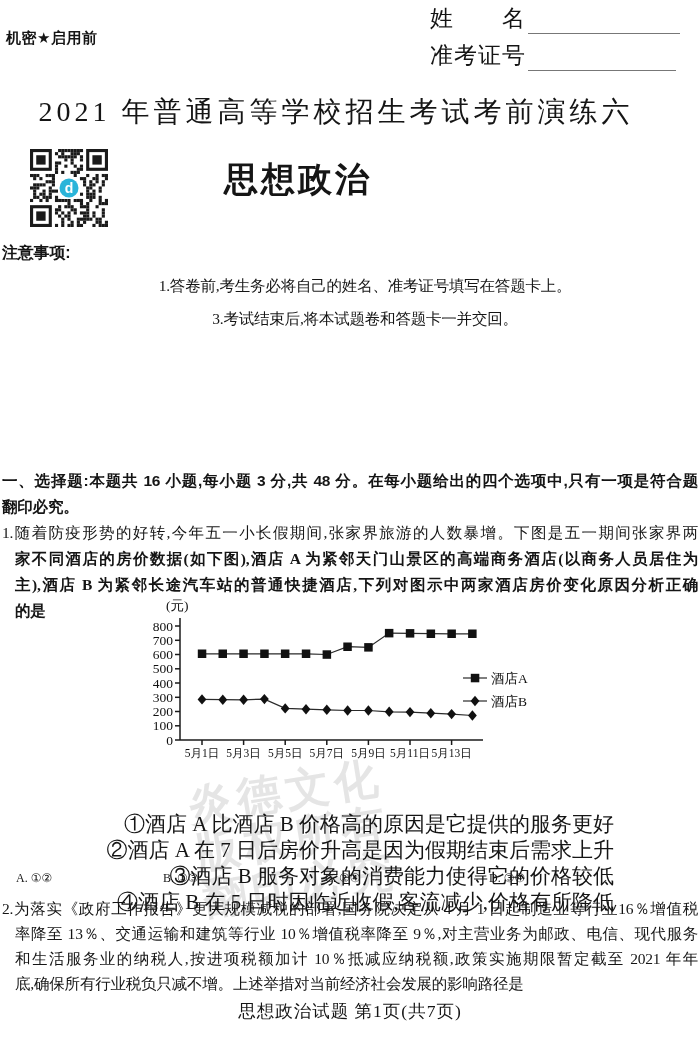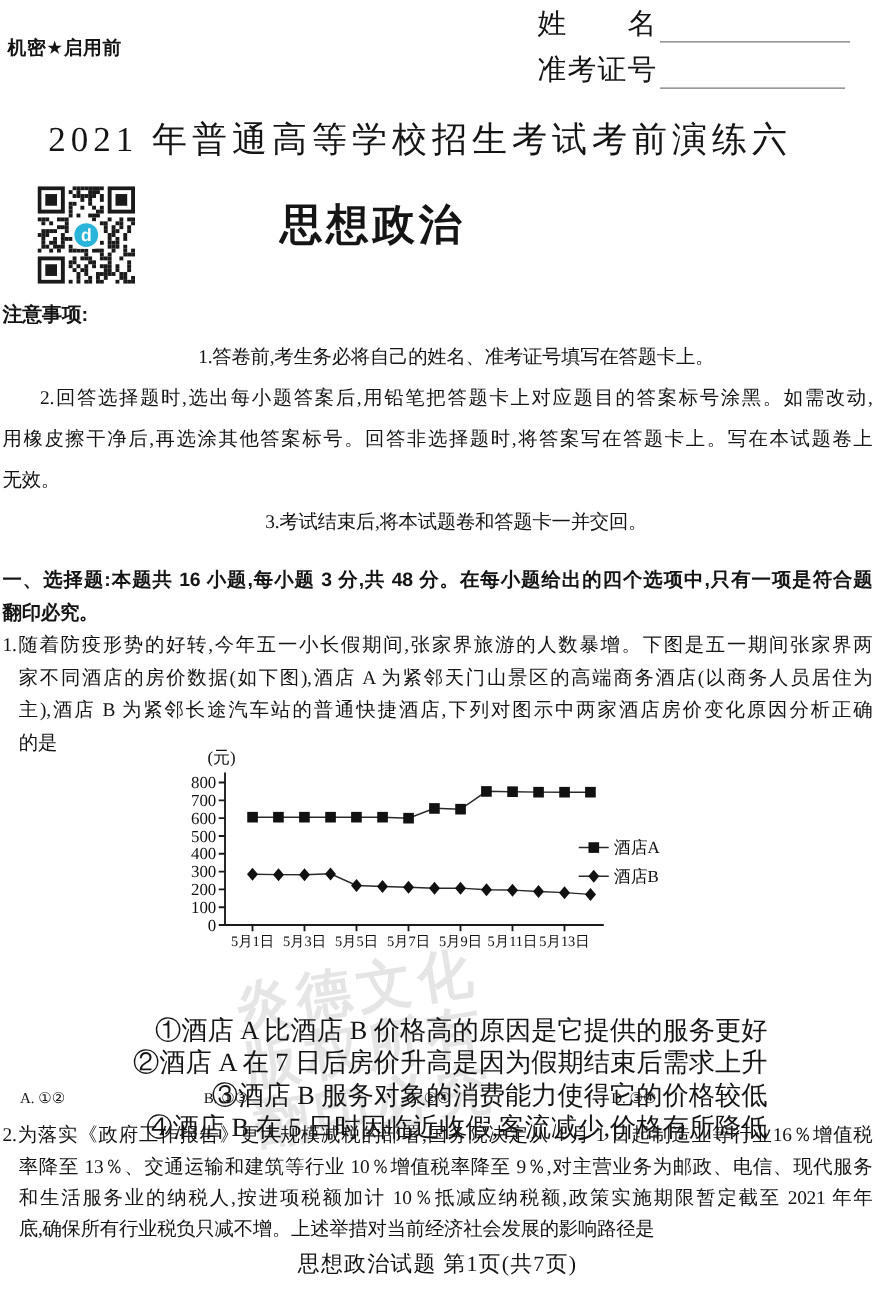--- a/index.html
+++ b/index.html
@@ -25,24 +25,24 @@
   
   #qr-wrap{left:30px;top:149px;width:78px;height:78px;}
 
   
   .tblock{left:2px;width:696px;font-size:15.5px;line-height:33px;letter-spacing:-.2px;}
   #notice-block{top:236px;}
   #notice-heading{font-weight:bold;font-family:"Liberation Sans","DejaVu Sans",sans-serif;font-size:16px;}
   .jblock > div:not(:last-child){text-align:justify;text-align-last:justify;}
   .notice-item > div:first-child{text-indent:30px;text-align:center;}
 
-  #section-block{top:452px;line-height:26px;}
+  #section-block{top:468px;line-height:26px;}
   #section-header{font-weight:bold;font-family:"Liberation Sans","DejaVu Sans",sans-serif;}
   #q1-lines{line-height:26px;}
-  #q1-lines > div:not(:first-child){padding-left:13px;}
+  #q1-lines > div:not(:first-child){padding-left:13px;font-weight:bold;}
 
   #chart-wrap{left:150px;top:596px;width:392px;height:180px;}
   #price-chart .ax{stroke:#1a1a1a;stroke-width:1.5;fill:none;}
   #price-chart .ln{stroke:#2a2a2a;stroke-width:1.2;fill:none;}
   #price-chart rect.mk,#price-chart polygon.mk{fill:#111;stroke:none;}
   #price-chart text{fill:#111;font-family:"Liberation Serif","DejaVu Serif",serif;}
   #price-chart .ytick{font-size:13.5px;text-anchor:end;}
   #price-chart .xtick{font-size:11.5px;text-anchor:middle;}
   #price-chart .ylab{font-size:13.5px;}
   #price-chart .leg{font-size:13.5px;}
@@ -285,25 +285,20 @@
     </div>
 
     <div id="subject-title" class="abs sans">思想政治</div>
 
     <div id="notice-block" class="abs tblock">
       <div id="notice-heading">注意事项:</div>
       <div class="notice-item jblock">
           <div>1.答卷前,考生务必将自己的姓名、准考证号填写在答题卡上。</div>
         </div>
       <div class="notice-item jblock">
-          <div>2.回答选择题时,选出每小题答案后,用铅笔把答题卡上对应题目的答案标号涂黑。如需改动,</div>
-          <div>用橡皮擦干净后,再选涂其他答案标号。回答非选择题时,将答案写在答题卡上。写在本试题卷上</div>
-          <div>无效。</div>
-        </div>
-      <div class="notice-item jblock">
           <div>3.考试结束后,将本试题卷和答题卡一并交回。</div>
         </div>
     </div>
 
     <div id="section-block" class="abs tblock">
       <div id="section-header" class="jblock">
           <div>一、选择题:本题共 16 小题,每小题 3 分,共 48 分。在每小题给出的四个选项中,只有一项是符合题</div>
           <div>翻印必究。</div>
         </div>
       <div id="q1-lines" class="jblock">

